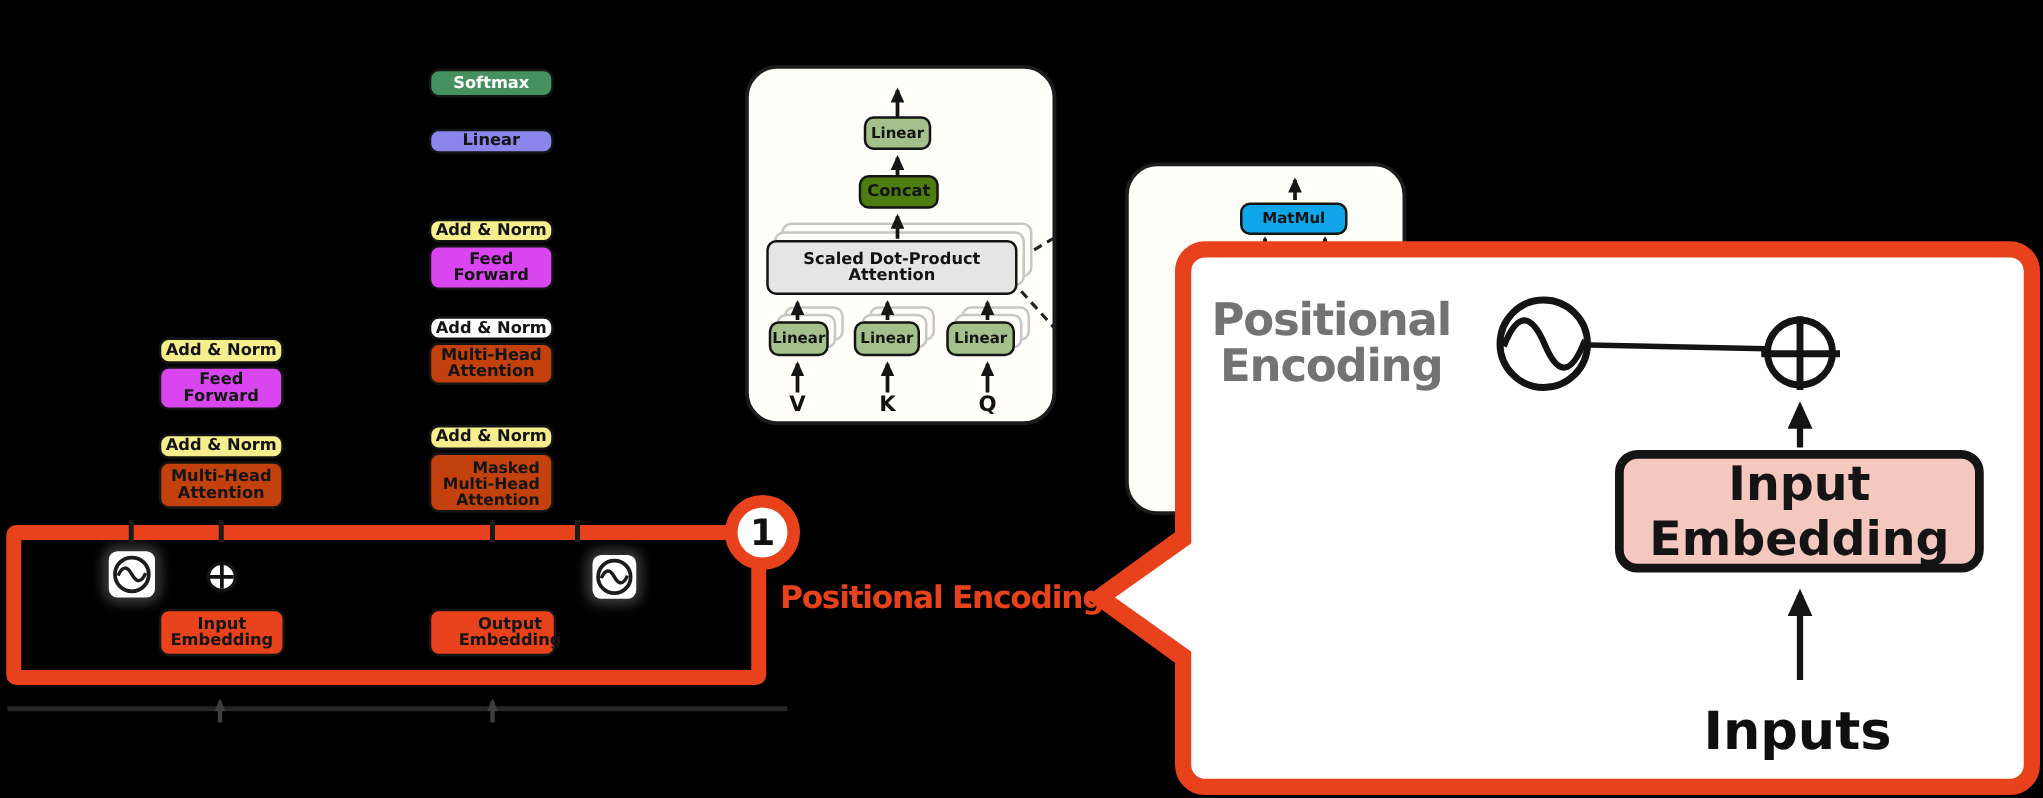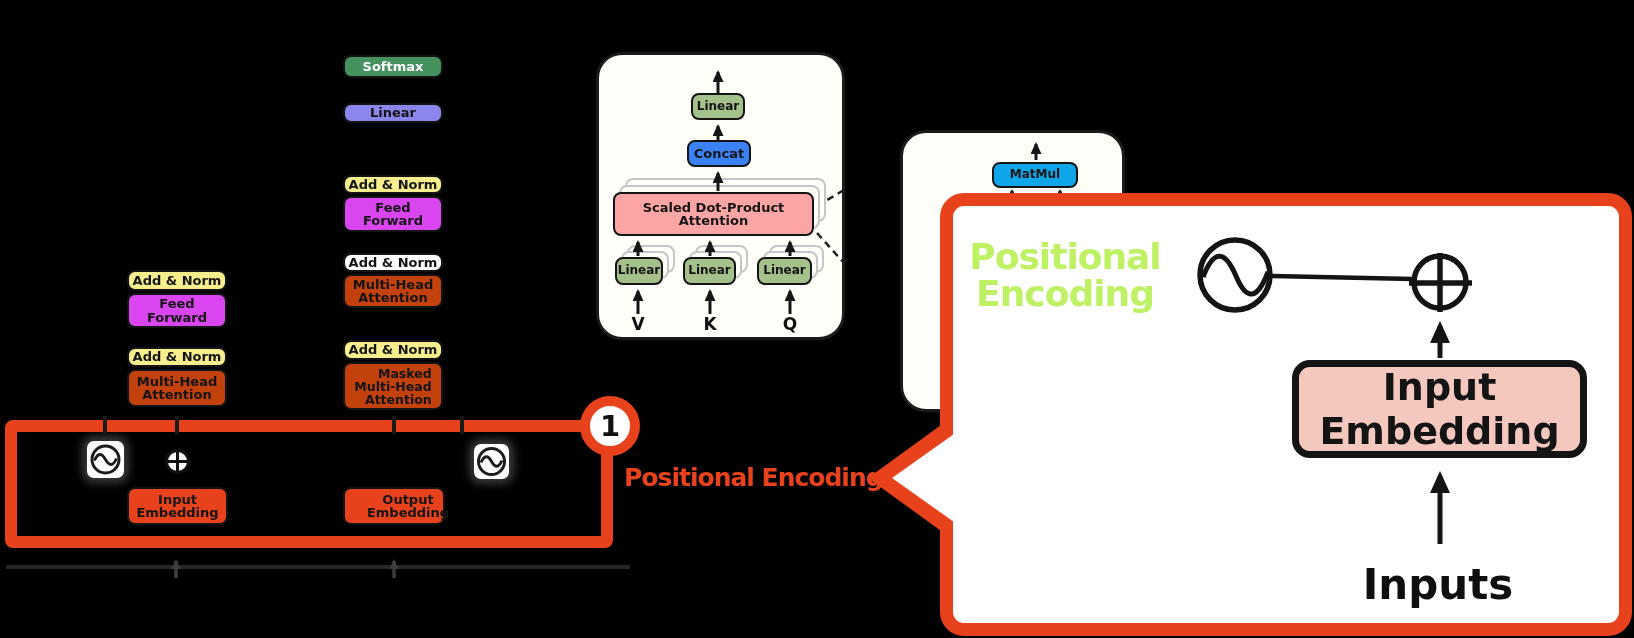--- a/index.html
+++ b/index.html
@@ -9,38 +9,38 @@
   svg.layer{position:absolute;left:0;top:0;pointer-events:none;}
   
   .panel{position:absolute;background:#fffef8;border:3px solid #1b1b1b;border-radius:26px;z-index:1;box-sizing:border-box;}
   
   .bx{position:absolute;box-sizing:border-box;border:2.5px solid #141414;border-radius:8px;
       display:flex;align-items:center;justify-content:center;text-align:center;
       font-weight:bold;color:#141414;font-size:13px;line-height:13.5px;white-space:pre-line;z-index:3;}
   .ghost{position:absolute;box-sizing:border-box;border:2px solid #c6c6c6;background:#fffef8;border-radius:8px;z-index:3;}
   .yellow{background:#f6ee8c}.blue{background:#d946ef}.orange{background:#c2410c}
   .green{background:#45915f;color:#0e2217}.purple{background:#8b86eb}.white{background:#ffffff}
-  .red{background:#e8421c}.sdpa{background:#fca5a5}.matmul{background:#0ea5e9}
-  .concat{background:#3b82f6}.lgreen{background:#a5c18b}.pink{background:#f4c8be}
+  .red{background:#e8421c}.sdpa{background:#e5e5e5}.matmul{background:#0ea5e9}
+  .concat{background:#4d7c0f}.lgreen{background:#a5c18b}.pink{background:#f4c8be}
   .vkq{position:absolute;width:30px;text-align:center;font-weight:bold;font-size:17px;color:#111;z-index:3;}
   .sticker{position:absolute;background:#fff;border-radius:7px;z-index:3;
            box-shadow:0 0 9px 5px rgba(150,150,150,.38);display:flex;align-items:center;justify-content:center;}
   
   #hl-rect{position:absolute;left:5px;top:420px;width:608px;height:128px;box-sizing:border-box;
            border:12px solid #e8421c;border-radius:8px;z-index:4;}
   #hl-badge{position:absolute;left:580px;top:396px;width:60px;height:60px;box-sizing:border-box;
             border:10px solid #e8421c;background:#fff;border-radius:50%;z-index:5;
             display:flex;align-items:center;justify-content:center;font-weight:bold;font-size:29px;color:#111;}
   #hl-label{position:absolute;left:624px;top:463px;font-weight:bold;font-size:25px;letter-spacing:-1px;
             color:#e8421c;z-index:5;white-space:nowrap;}
   
   #callout{position:absolute;left:940px;top:193px;width:692px;height:443px;box-sizing:border-box;
            background:#fff;border:13px solid #e8421c;border-radius:24px;z-index:5;}
   #callout-title{position:absolute;left:950px;top:238px;width:230px;text-align:center;z-index:7;
-                 font-weight:bold;font-size:36px;line-height:37px;letter-spacing:-1px;color:#bef264;white-space:pre-line;}
+                 font-weight:bold;font-size:36px;line-height:37px;letter-spacing:-1px;color:#737373;white-space:pre-line;}
   #callout-emb{position:absolute;left:1292px;top:360px;width:295px;height:98px;box-sizing:border-box;z-index:7;
                border:7px solid #141414;border-radius:18px;display:flex;align-items:center;justify-content:center;
                text-align:center;font-weight:bold;font-size:38px;line-height:44px;color:#141414;white-space:pre-line;}
   #callout-inputs{position:absolute;left:1338px;top:560px;width:200px;text-align:center;z-index:7;
                   font-weight:bold;font-size:42px;color:#0f0f0f;}
 </style>
 </head>
 <body>
 
 <div id="stage">

